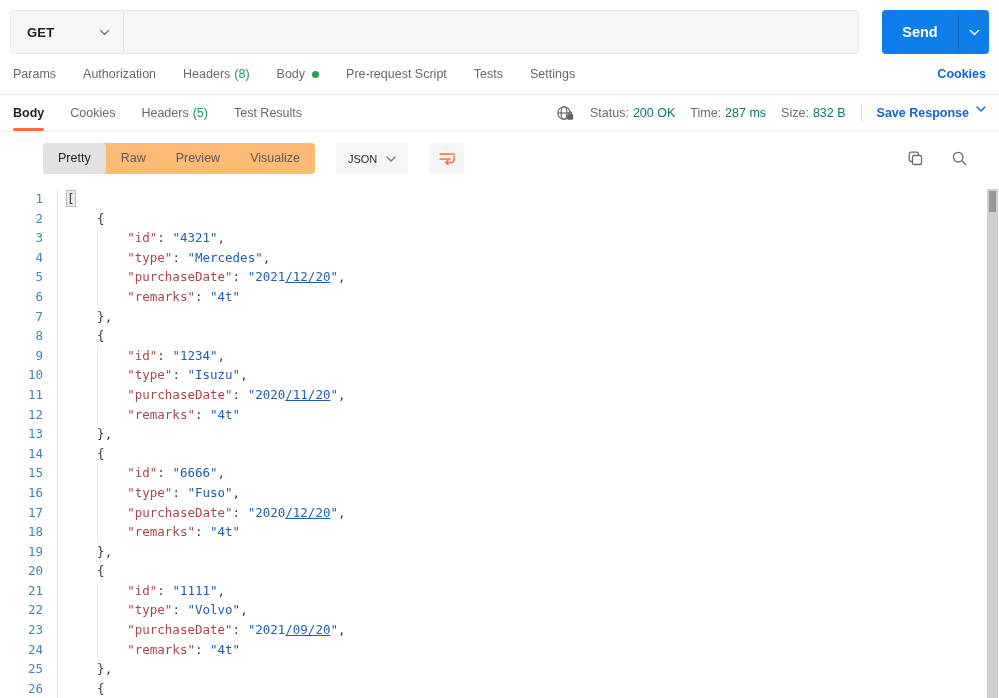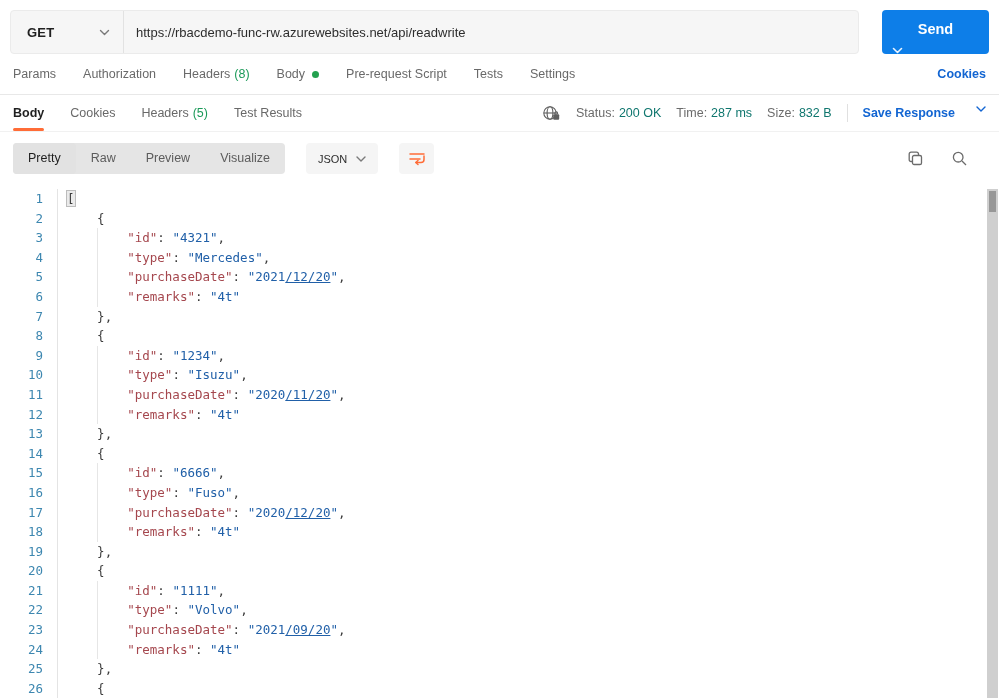--- a/index.html
+++ b/index.html
@@ -20,21 +20,21 @@
     width: 112px; display: flex; align-items: center; justify-content: space-between;
     padding: 0 13px 0 16px; cursor: pointer;
   }
   .method-label { font-weight: 700; font-size: 13px; color: #212121; letter-spacing: .2px; }
   .caret { color: #7a7a7a; display: inline-flex; }
   .url-divider { width: 1px; background: #e2e2e2; }
   .url-text { flex: 1; display: flex; align-items: center; padding: 0 12px; font-size: 13px; color: #2d2d2d; }
 
   .send-btn {
     width: 107px; background: #0d7ee8; border-radius: 4px; color: #fff;
-    display: flex; align-items: stretch; cursor: pointer; flex-direction: column;
+    display: flex; align-items: stretch; cursor: pointer;
   }
   .send-main { flex: 1; display: flex; align-items: center; justify-content: center; font-size: 14.5px; font-weight: 700; }
   .send-sep { width: 1px; background: rgba(0,0,0,0.18); margin: 0; }
   .send-caret { width: 30px; display: flex; align-items: center; justify-content: center; color: #eaf4ff; }
 
   
   .req-tabs {
     display: flex; align-items: center; height: 41px; padding: 0 13px;
     border-bottom: 1px solid #e8e8e8; font-size: 12.5px; color: #696969; text-align: center;
   }
@@ -52,26 +52,26 @@
   .resp-tab { margin-right: 26px; color: #696969; display: flex; align-items: center; position: relative; cursor: pointer; white-space: nowrap; }
   .resp-tab.active { color: #1f1f1f; font-weight: 600; }
   .resp-tab.active::after {
     content: ""; position: absolute; left: 0; right: 0; bottom: 0; height: 3px;
     background: #ff6c37; border-radius: 2px;
   }
   .meta-cluster { margin-left: auto; display: flex; align-items: center; gap: 15px; color: #6b6b6b; }
   .meta-item { display: inline-flex; gap: 4px; align-items: center; white-space: nowrap; }
   .meta-value { color: #0f766e; }
   .meta-divider { width: 1px; height: 18px; background: #e0e0e0; }
-  .save-response { color: #1265d2; font-weight: 700; display: inline-flex; align-items: flex-start; gap: 21px; cursor: pointer; white-space: nowrap; }
+  .save-response { color: #1265d2; font-weight: 700; display: inline-flex; align-items: flex-start; gap: 7px; cursor: pointer; white-space: nowrap; }
   .save-response .caret { color: #1265d2; }
 
   
   .toolbar { display: flex; align-items: center; padding: 11px 13px 10px 13px; }
-  .view-group { display: flex; background: #e5e5e5; border-radius: 4px; }
+  .view-group { display: flex; background: #fdba74; border-radius: 4px; margin-left: 30px; }
   .view-tab { padding: 0 15px; height: 31px; line-height: 31px; font-size: 12.5px; color: #5c5c5c; cursor: pointer; border-radius: 4px; }
   .view-tab.active { background: #e2e2e2; color: #1f1f1f; }
   .lang-select {
     margin-left: 21px; background: #f5f5f5; border-radius: 4px; height: 31px;
     padding: 0 12px; display: inline-flex; align-items: center; gap: 9px;
     font-size: 11px; color: #2d2d2d; cursor: pointer;
   }
   .wrap-btn {
     margin-left: 21px; background: #f5f5f5; border-radius: 4px; width: 35px; height: 31px;
     display: inline-flex; align-items: center; justify-content: center; cursor: pointer;
@@ -111,21 +111,20 @@
   <div class="url-box">
     <div class="method-select">
       <span class="method-label">GET</span>
       <span class="caret">
         <svg width="11" height="7" viewBox="0 0 11 7">
             <path d="M1.5 1.5l4 4 4-4" fill="none" stroke="currentColor" stroke-width="1.4" stroke-linecap="round" stroke-linejoin="round"></path>
           </svg>
       </span>
     </div>
     <div class="url-divider"></div>
-    <div class="url-text">https://rbacdemo-func-rw.azurewebsites.net/api/readwrite</div>
   </div>
   <div class="send-btn">
     <span class="send-main">Send</span>
     <span class="send-sep"></span>
     <span class="send-caret">
       <svg width="11" height="7" viewBox="0 0 11 7">
           <path d="M1.5 1.5l4 4 4-4" fill="none" stroke="currentColor" stroke-width="1.6" stroke-linecap="round" stroke-linejoin="round"></path>
         </svg>
     </span>
   </div>

